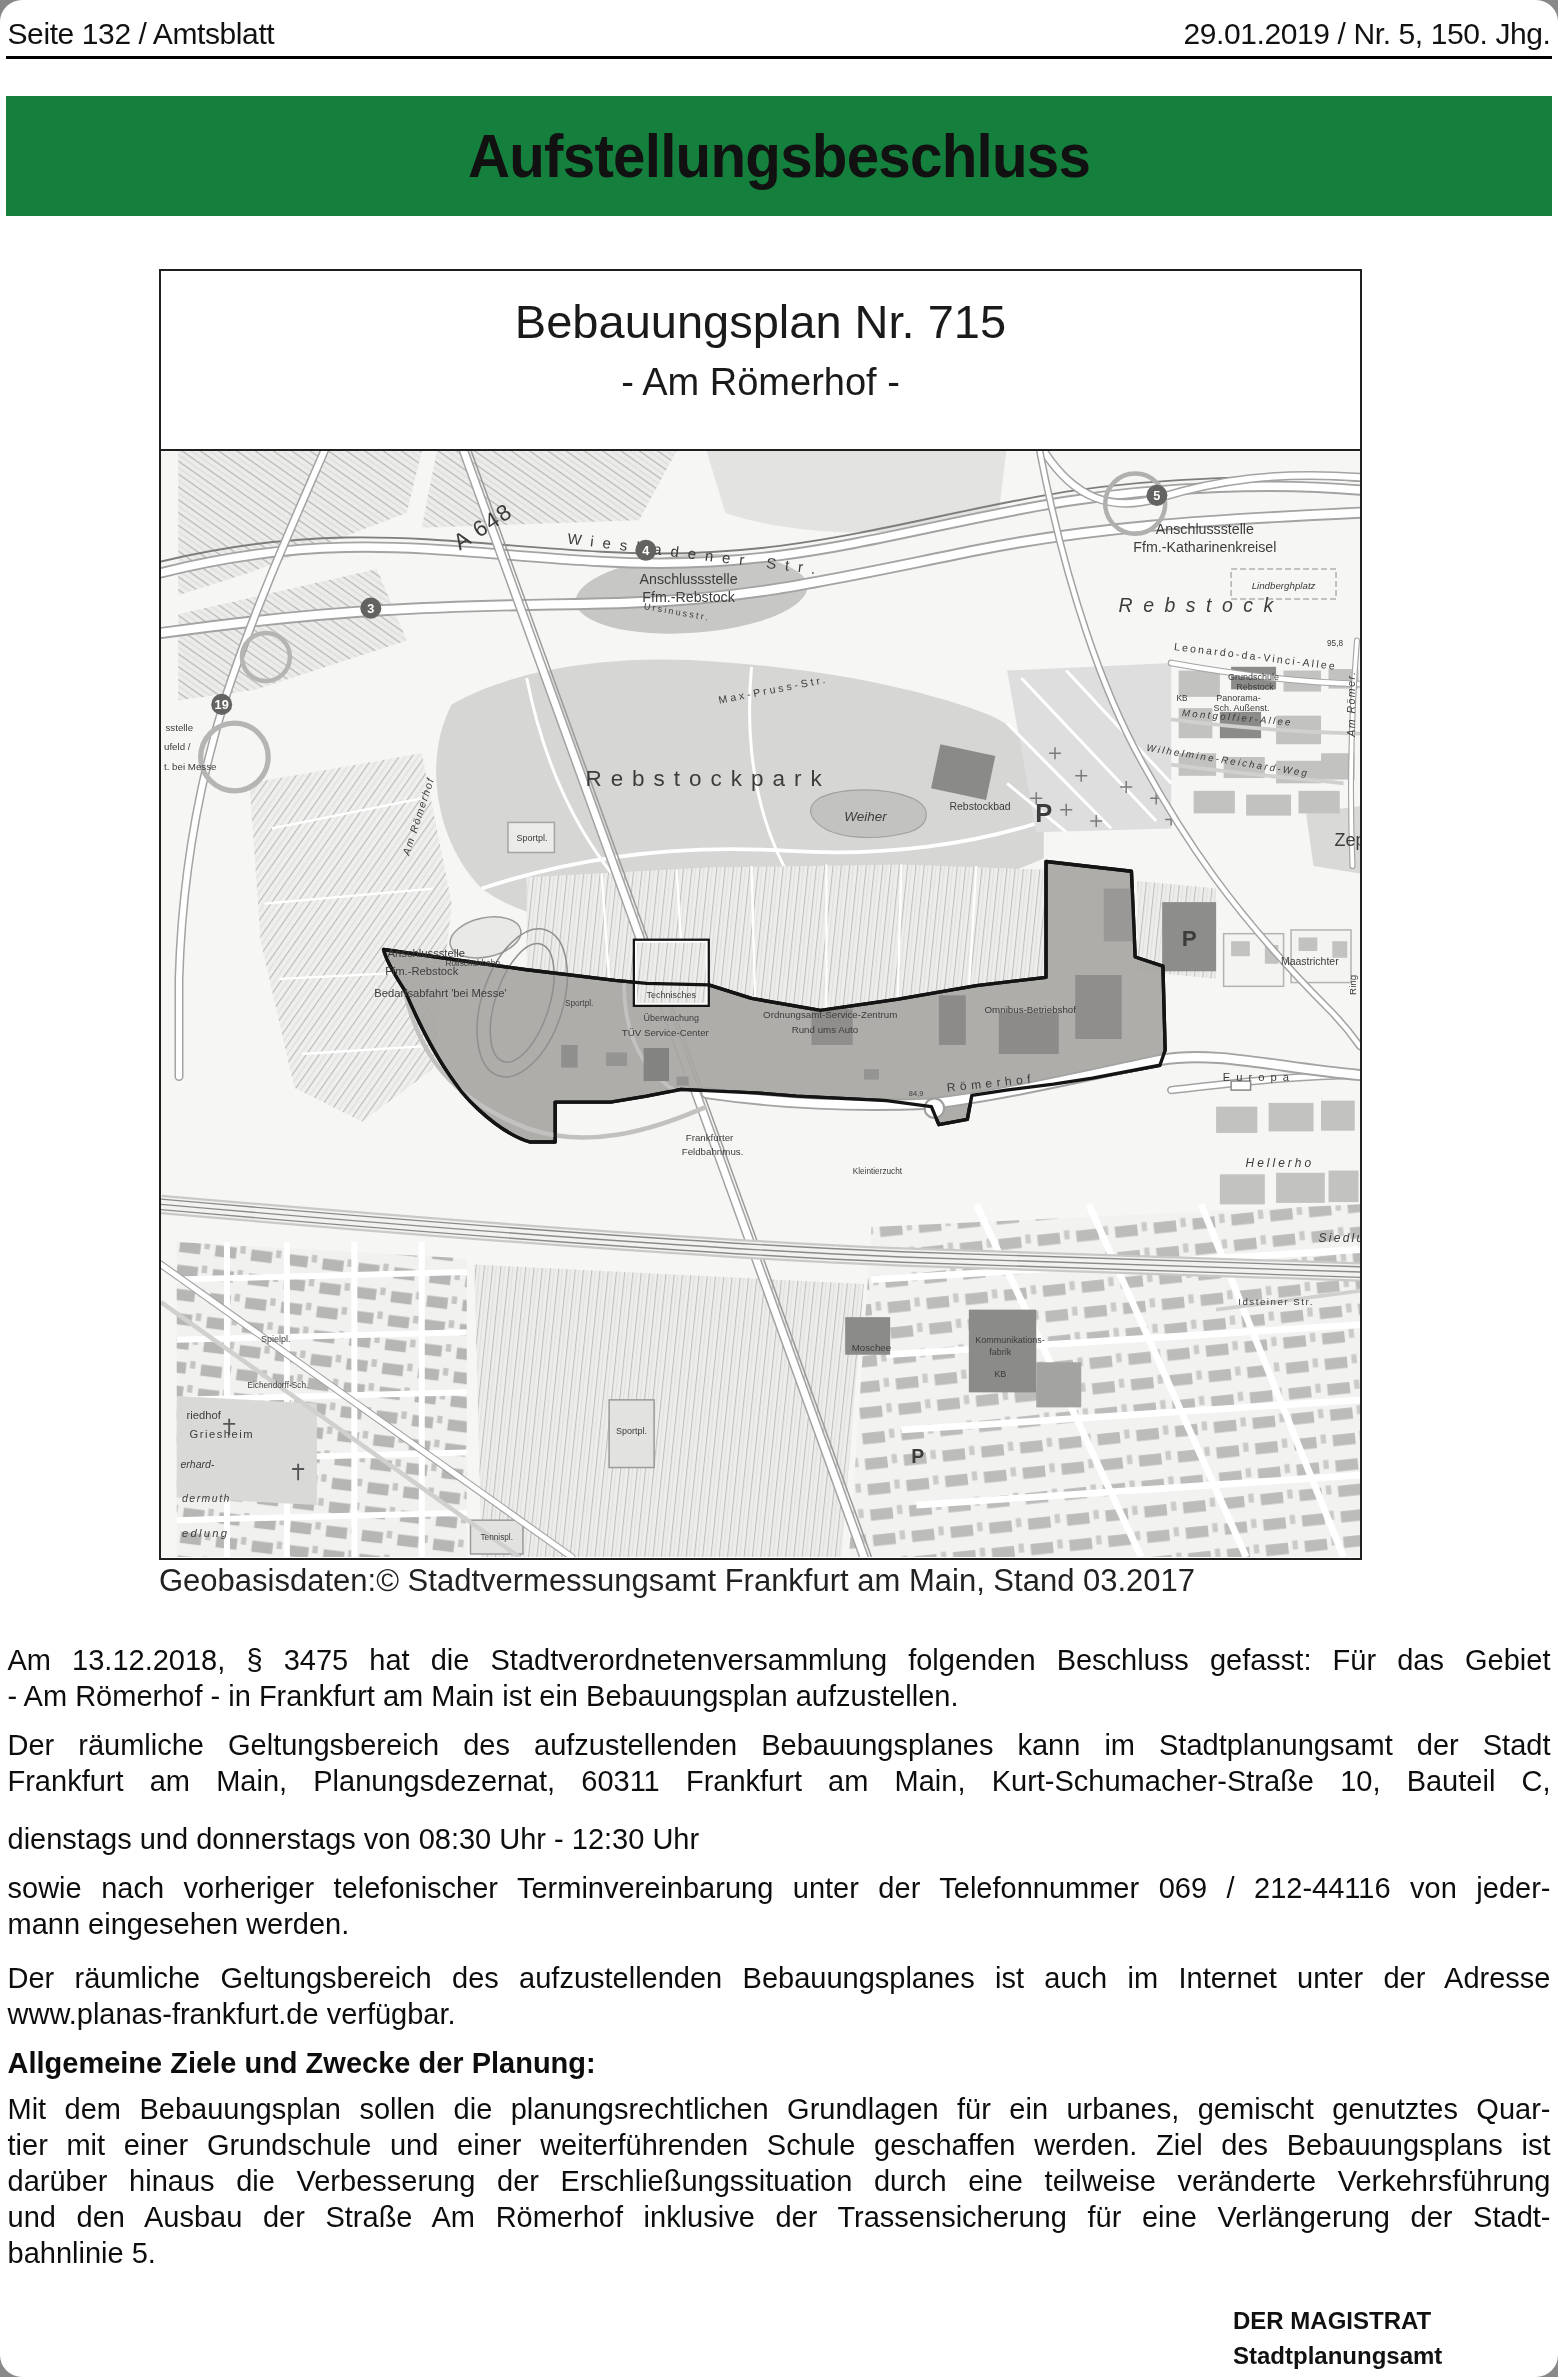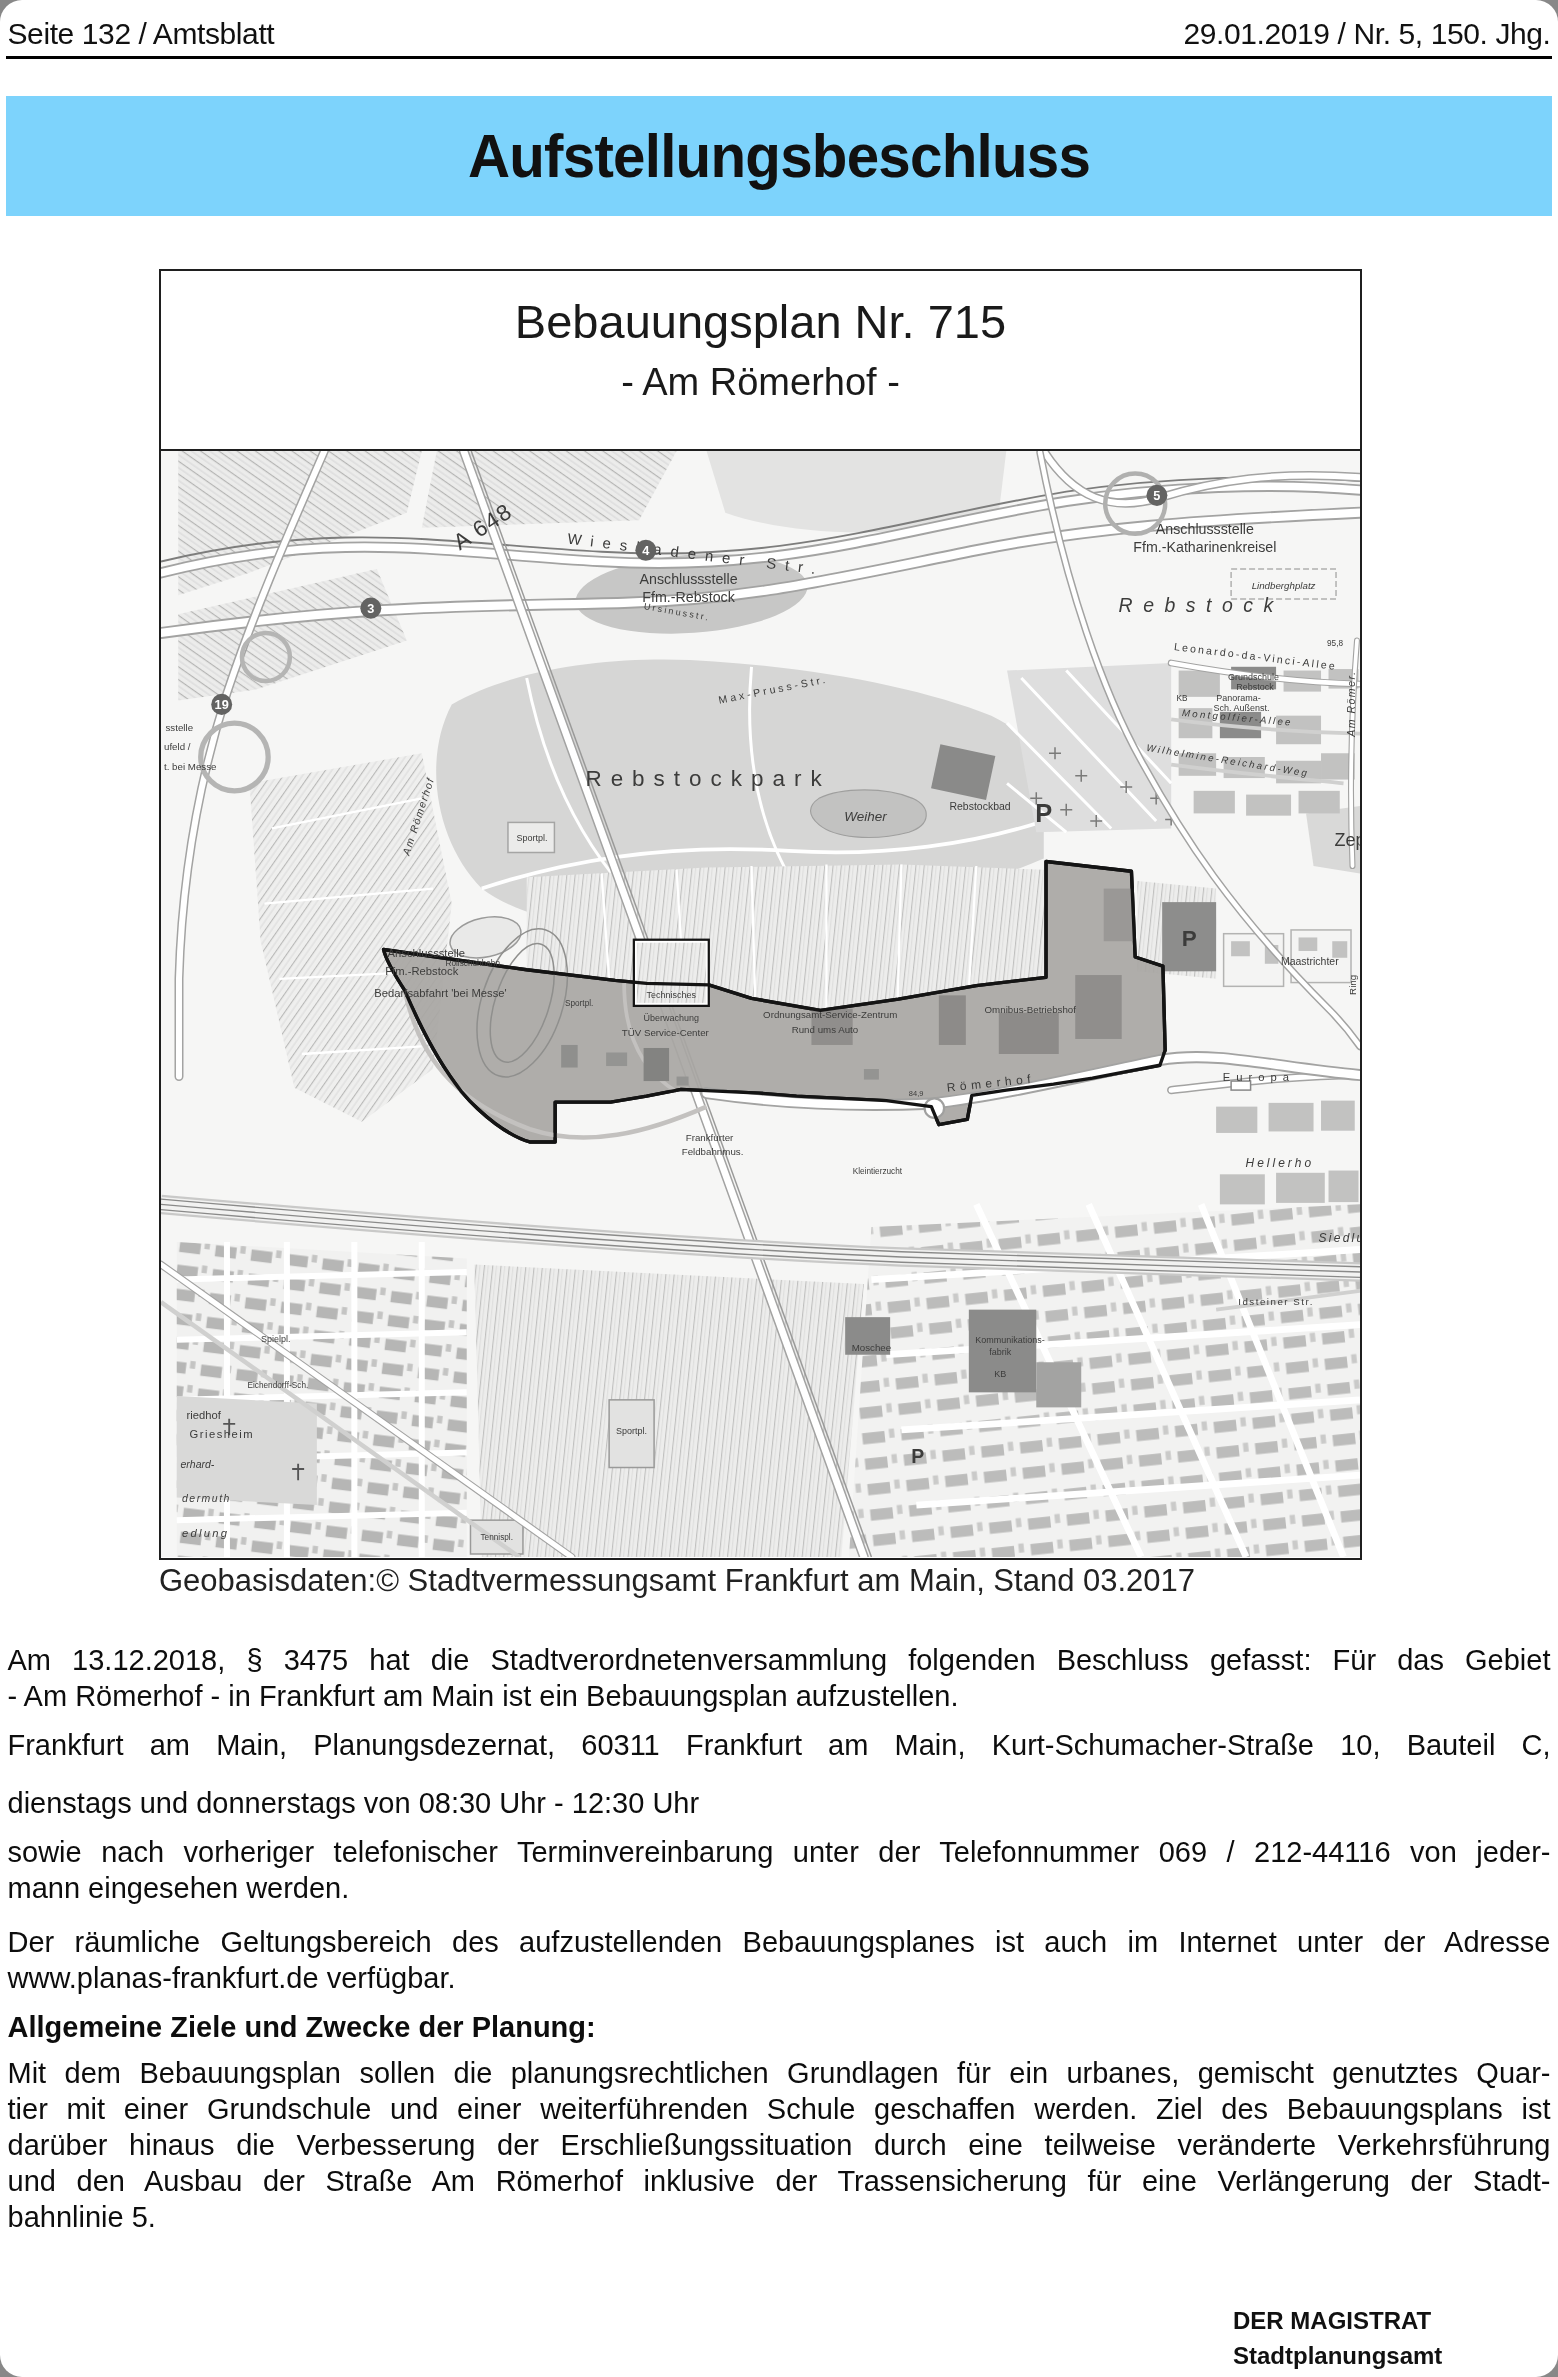--- a/index.html
+++ b/index.html
@@ -2,21 +2,21 @@
 <html style="font-size:12px"><head>
 <meta charset="utf-8">
 <style>
   html,body{margin:0;padding:0;background:#888;}
   #page{position:relative;width:1558px;height:2377px;background:#fff;overflow:hidden;
         font-family:"Liberation Sans",sans-serif;color:#111;border-radius:22px;}
   .hdr{position:absolute;top:16.5px;font-size:30px;letter-spacing:-0.4px;color:#111;}
   #hdr-left{left:7.5px;}
   #hdr-right{right:7.5px;text-align:right;margin-left:13px;}
   #hdr-rule{position:absolute;left:6px;right:6px;top:56px;height:3px;background:#000;}
-  #banner{position:absolute;left:6px;top:96px;width:1546px;height:120px;background:#7dd3fc;}
+  #banner{position:absolute;left:6px;top:96px;width:1546px;height:120px;background:#15803d;}
   #banner-title{width:100%;text-align:center;line-height:120px;font-size:62px;font-weight:bold;
                 transform:scaleX(0.94);letter-spacing:-0.8px;}
   #map-box{position:absolute;left:159px;top:269px;width:1203px;height:1291px;
            border:2.3px solid #1f1f1f;box-sizing:border-box;background:#fff;}
   #map-title{height:178px;border-bottom:2.3px solid #1f1f1f;text-align:center;}
   #map-title-l1{padding-top:22.6px;font-size:47px;color:#1a1a1a;letter-spacing:0px;}
   #map-title-l2{padding-top:12px;font-size:38px;color:#1a1a1a;}
   #map-svg{display:block;}
   #caption{position:absolute;left:159px;top:1563px;font-size:31px;color:#222;}
   #bodytext{position:absolute;left:7.5px;top:1642px;width:1543px;font-size:29px;line-height:36px;color:#0d0d0d;}
@@ -351,20 +351,21 @@
   </div>
 
   <div id="caption">Geobasisdaten:© Stadtvermessungsamt Frankfurt am Main, Stand 03.2017</div>
 
   <div id="bodytext">
     <div class="para">
       <div class="jline">Am 13.12.2018, § 3475 hat die Stadtverordnetenversammlung folgenden Beschluss gefasst: Für das Gebiet</div>
       <div class="lline">- Am Römerhof - in Frankfurt am Main ist ein Bebauungsplan aufzustellen.</div>
     </div>
     <div class="para mb30">
+      <div class="jline">Der räumliche Geltungsbereich des aufzustellenden Bebauungsplanes kann im Stadtplanungsamt der Stadt</div>
       <div class="jline">Frankfurt am Main, Planungsdezernat, 60311 Frankfurt am Main, Kurt-Schumacher-Straße 10, Bauteil C,</div>
     </div>
     <div class="para">
       <div class="lline">dienstags und donnerstags von 08:30 Uhr - 12:30 Uhr</div>
     </div>
     <div class="para mb24">
       <div class="jline">sowie nach vorheriger telefonischer Terminvereinbarung unter der Telefonnummer 069 / 212-44116 von jeder-</div>
       <div class="lline">mann eingesehen werden.</div>
     </div>
     <div class="para">

